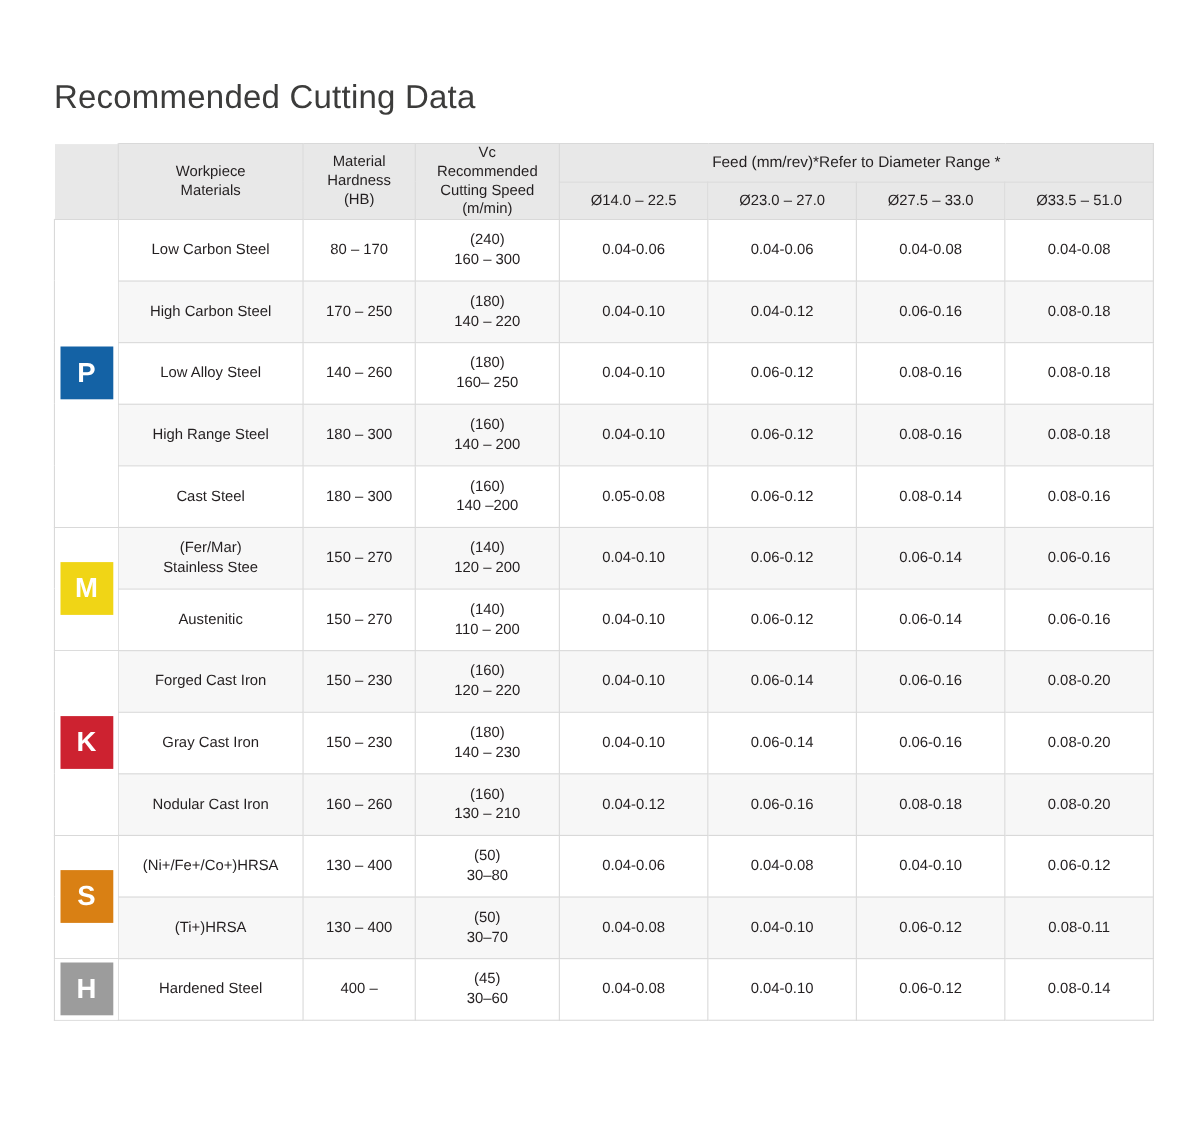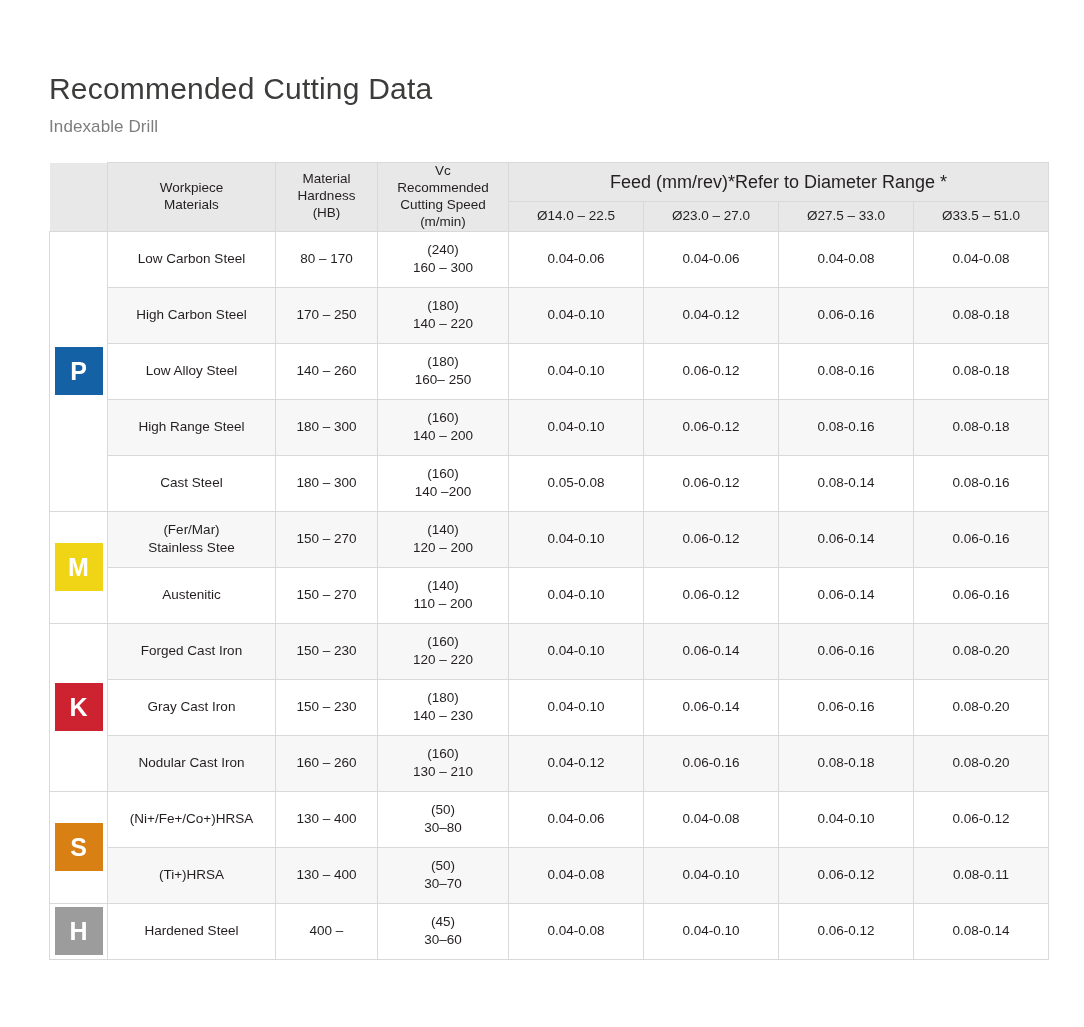--- a/index.html
+++ b/index.html
@@ -101,31 +101,30 @@
     color: #ffffff;
     font-family: "Liberation Sans", sans-serif;
   }
   .vc-top {
     display: block;
   }
   .vc-bottom {
     display: block;
   }
   .feed-group-label {
-    font-size: 18px;
+    font-size: 14px;
     margin-top: 36px;
   }
 </style>
 </head>
 <body>
 
 <div class="page">
 
   <h1 class="title">Recommended Cutting Data</h1>
-  <p class="subtitle">Indexable Drill</p>
 
   <table class="cutting-table">
     <colgroup>
       <col class="col-iso">
       <col class="col-mat">
       <col class="col-hard">
       <col class="col-vc">
       <col class="col-feed">
       <col class="col-feed">
       <col class="col-feed">

